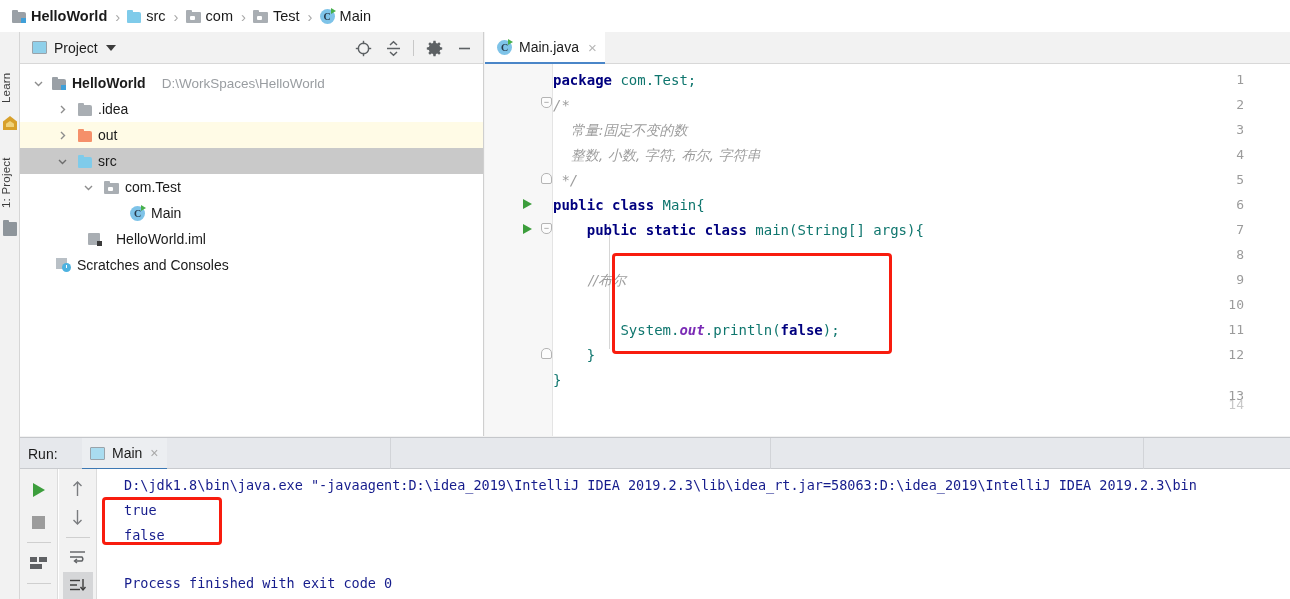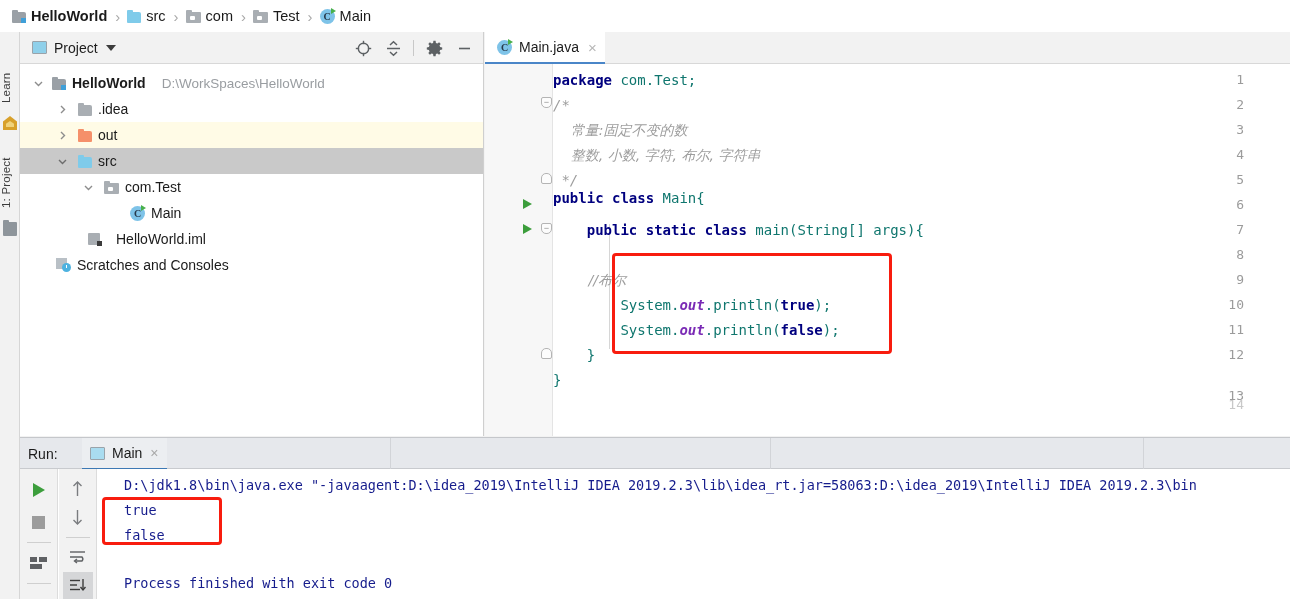--- a/index.html
+++ b/index.html
@@ -553,24 +553,23 @@
       <div class="fold bot" style="top:284px;">&nbsp;</div>
 
       <div class="indent-guide" style="left:124px; top:160px; height:125px;"></div>
 
       <div class="code">
         <div class="cline" style="top:8px;"><span class="kw">package </span><span class="plain">com.Test;</span></div>
         <div class="cline" style="top:33px;"><span class="cmt">/*</span></div>
         <div class="cline" style="top:58px;"><span class="cmt-cn">    常量:固定不变的数</span></div>
         <div class="cline" style="top:83px;"><span class="cmt-cn">    整数, 小数, 字符, 布尔, 字符串</span></div>
         <div class="cline" style="top:108px;"><span class="cmt"> */</span></div>
-        <div class="cline" style="top:126px;"><span class="kw">public class </span><span class="plain">Main{</span></div>
+        <div class="cline" style="top:133px;"><span class="kw">public class </span><span class="plain">Main{</span></div>
         <div class="cline" style="top:158px;"><span class="kw">    public static class </span><span class="plain">main(String[] args){</span></div>
         <div class="cline" style="top:208px;"><span class="cmt-cn">        //布尔</span></div>
-        <div class="cline" style="top:233px;"><span class="plain">        System.</span><span class="field-static">out</span><span class="plain">.println(</span><span class="kw">true</span><span class="plain">);</span></div>
         <div class="cline" style="top:258px;"><span class="plain">        System.</span><span class="field-static">out</span><span class="plain">.println(</span><span class="kw">false</span><span class="plain">);</span></div>
         <div class="cline" style="top:283px;"><span class="plain">    }</span></div>
         <div class="cline" style="top:308px;"><span class="plain">}</span></div>
       </div>
 
       <div class="redbox" style="left:127px; top:189px; width:280px; height:101px;"></div>
     </div>
   </div>
 
   <div class="runpanel">

